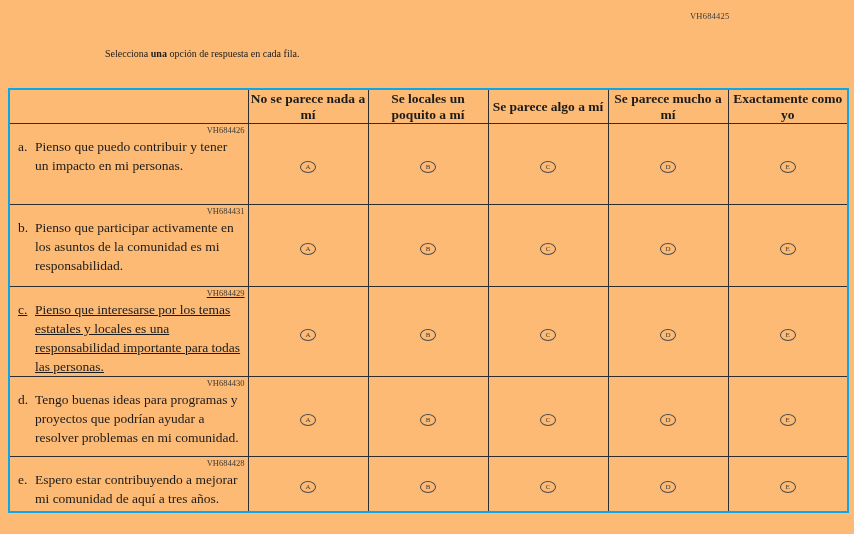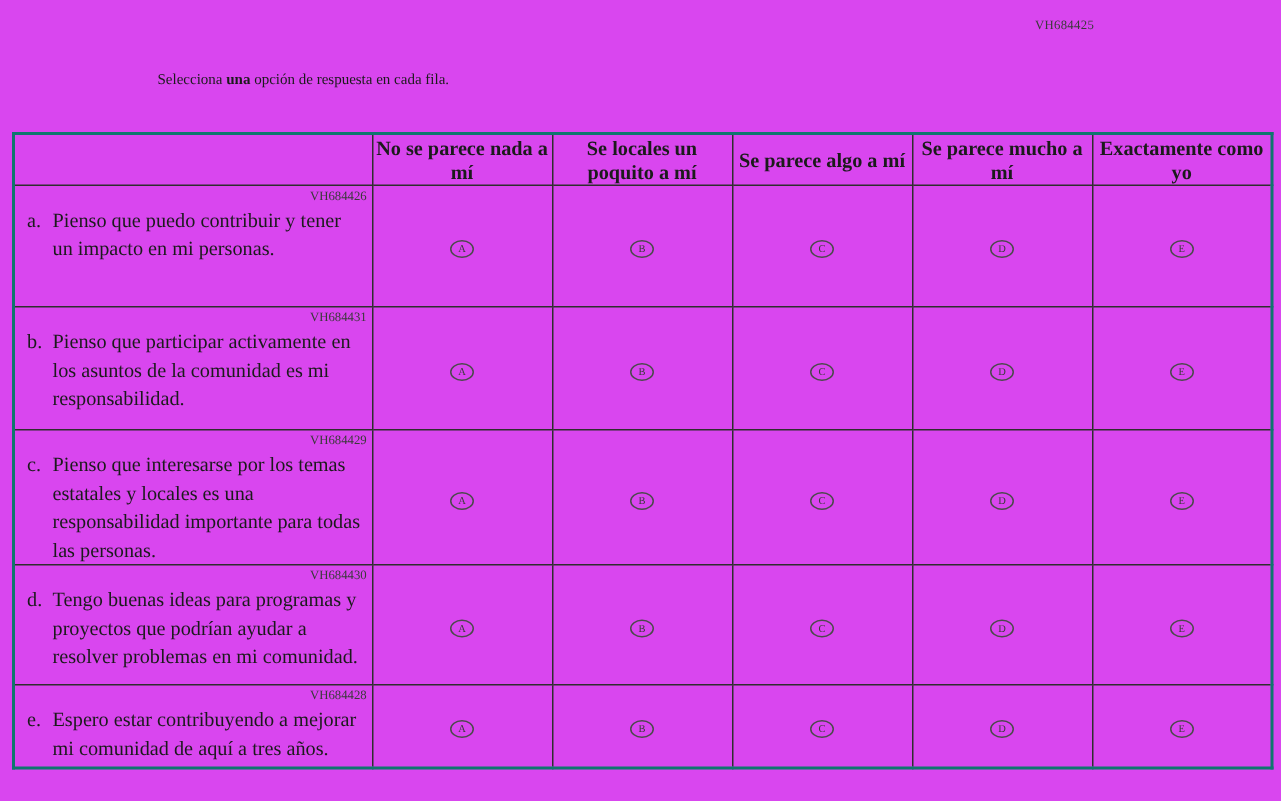--- a/index.html
+++ b/index.html
@@ -1,20 +1,20 @@
 <!DOCTYPE html>
 <html><head>
 <meta charset="utf-8">
 <style>
   html, body { margin: 0; padding: 0; background: #ffffff; }
   .page {
     position: relative;
     width: 854px;
     height: 534px;
-    background: #d946ef;
+    background: #fdba74;
     font-family: "Liberation Serif", "DejaVu Serif", serif;
     color: #1b1b1b;
     overflow: hidden;
   }
   .accession-top {
     position: absolute;
     left: 690px;
     top: 11px;
     font-size: 8.5px;
     color: #3a3a3a;
@@ -37,40 +37,40 @@
   }
   .q-line2 b { font-weight: bold; }
 
   table.grid {
     position: absolute;
     left: 8px;
     top: 88px;
     width: 839px;
     border-collapse: collapse;
     table-layout: fixed;
-    border: 2px solid #0f766e;
+    border: 2px solid #0ea5e9;
   }
   table.grid th, table.grid td {
     border: 1.5px solid #2e2e2e;
     padding: 0;
   }
   thead th {
     height: 33px;
     font-size: 13.5px;
     font-weight: bold;
     text-align: center;
     vertical-align: middle;
     line-height: 15.5px;
     border-bottom: 4px double #2e2e2e;
     padding: 2px 3px;
   }
   tbody td { vertical-align: top; }
   tbody tr:nth-child(1) td { height: 80px; }
   tbody tr:nth-child(2) td { height: 81px; }
-  tbody tr:nth-child(3) td { height: 81px; }
+  tbody tr:nth-child(3) td { height: 81px; text-decoration: underline; }
   tbody tr:nth-child(4) td { height: 79px; }
   tbody tr:nth-child(5) td { height: 54px; }
 
   .row-code {
     text-align: right;
     font-size: 8.5px;
     color: #3a3a3a;
     padding: 1px 3px 0 10px;
     height: 11px;
     line-height: 10px;

